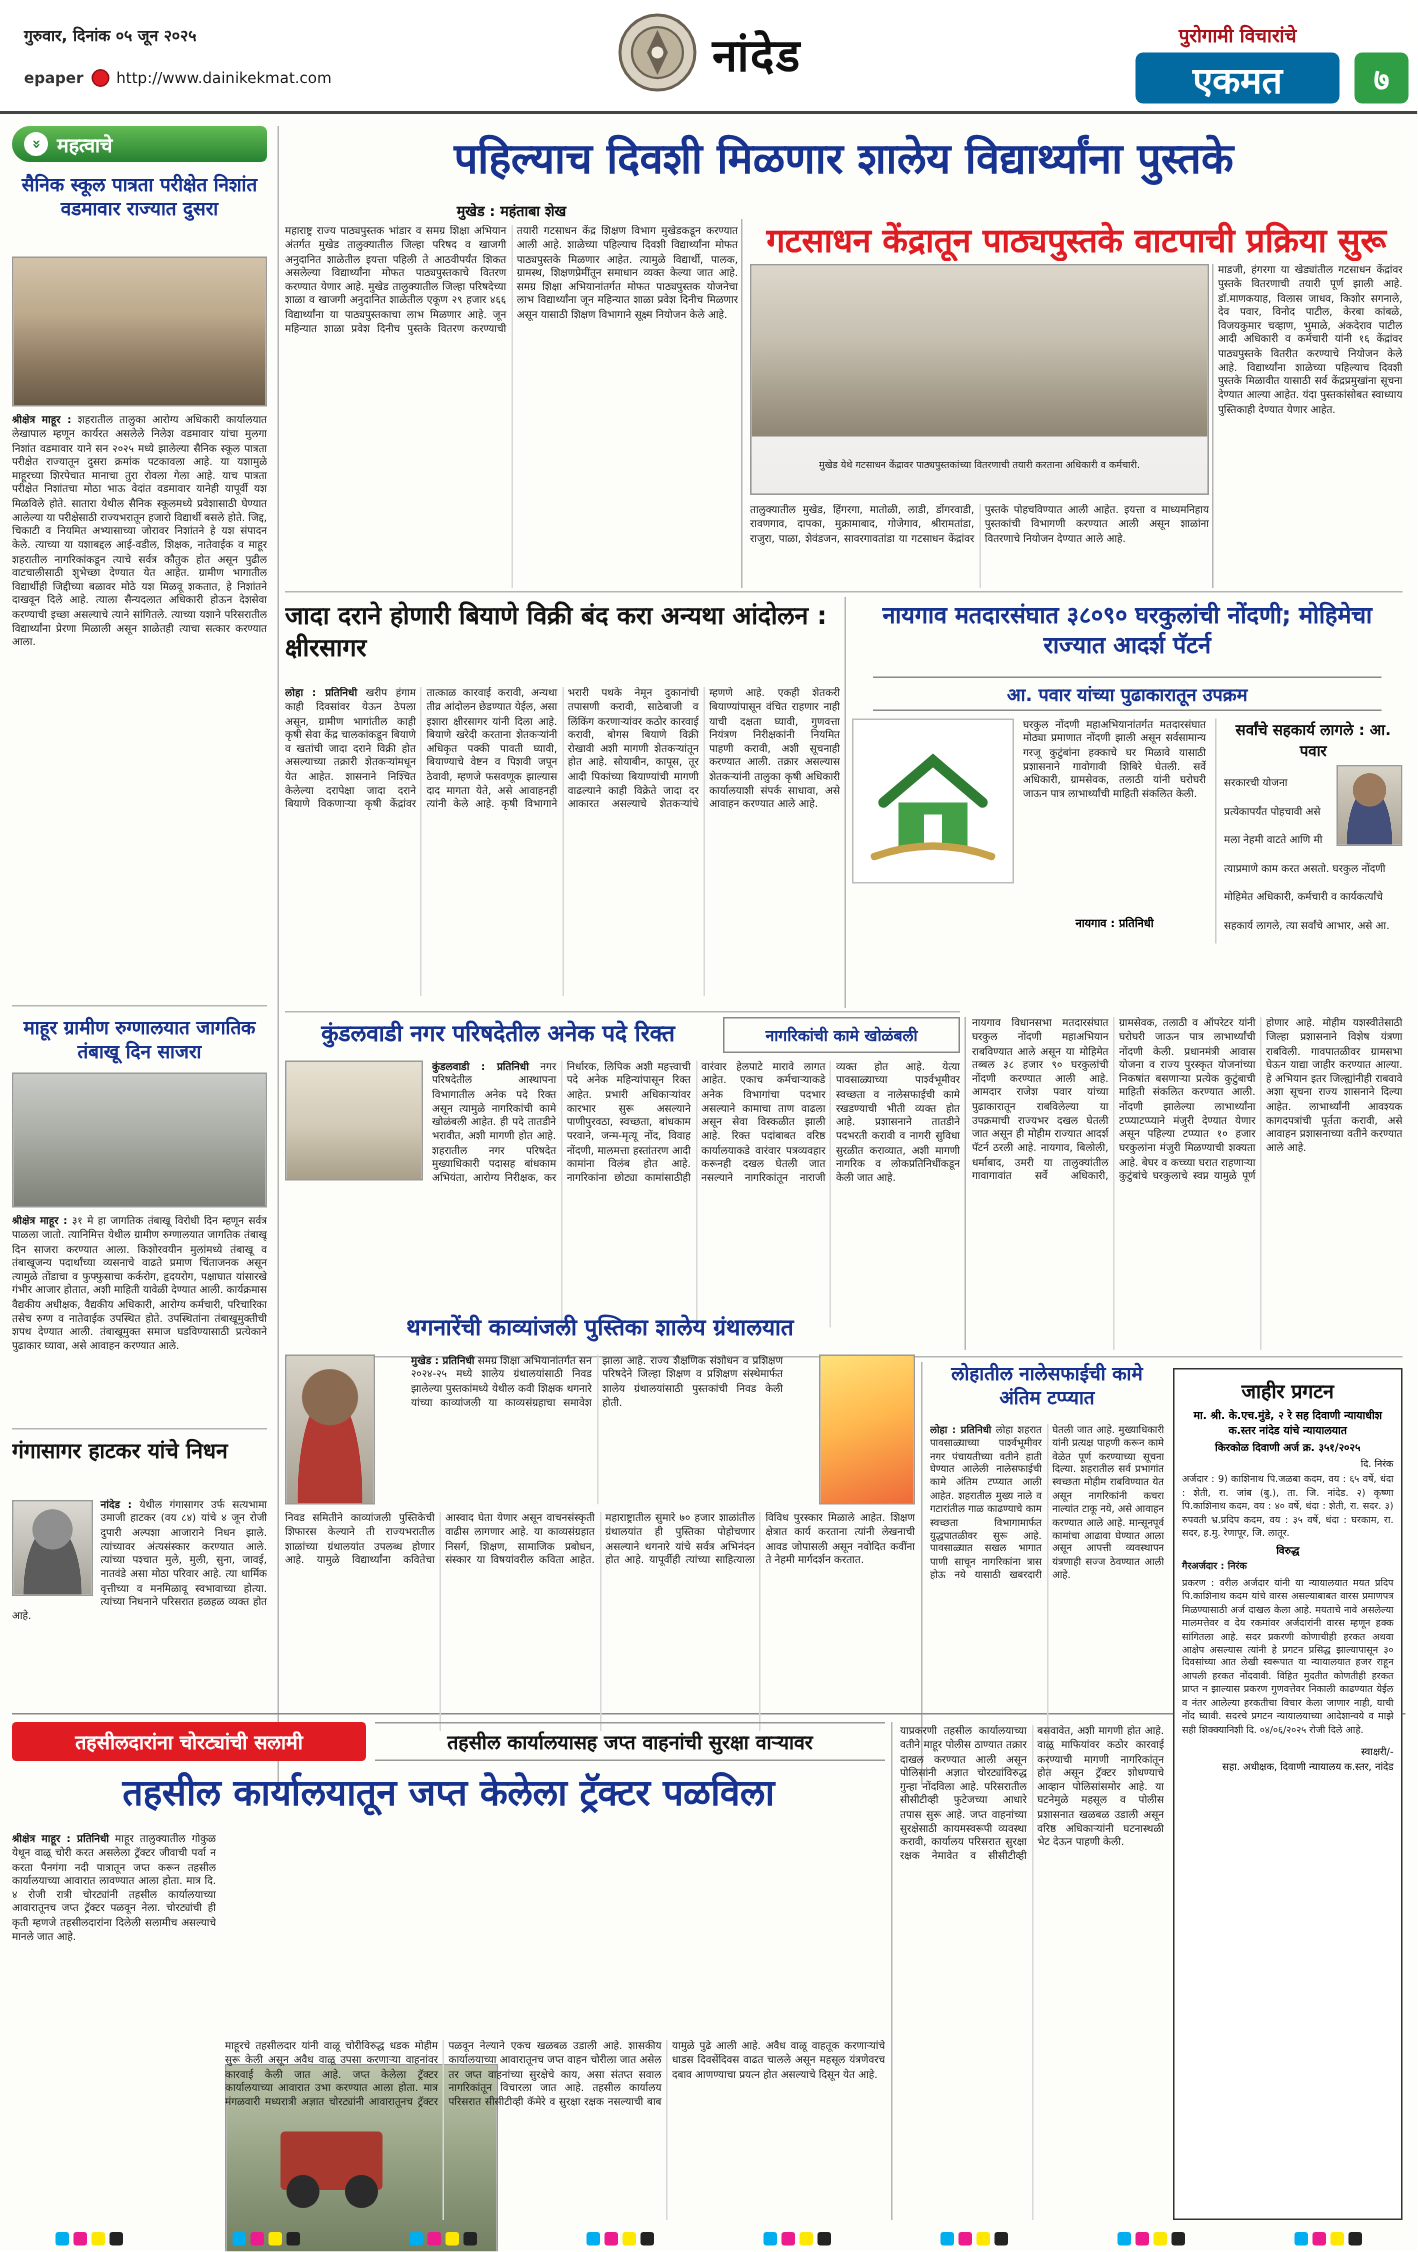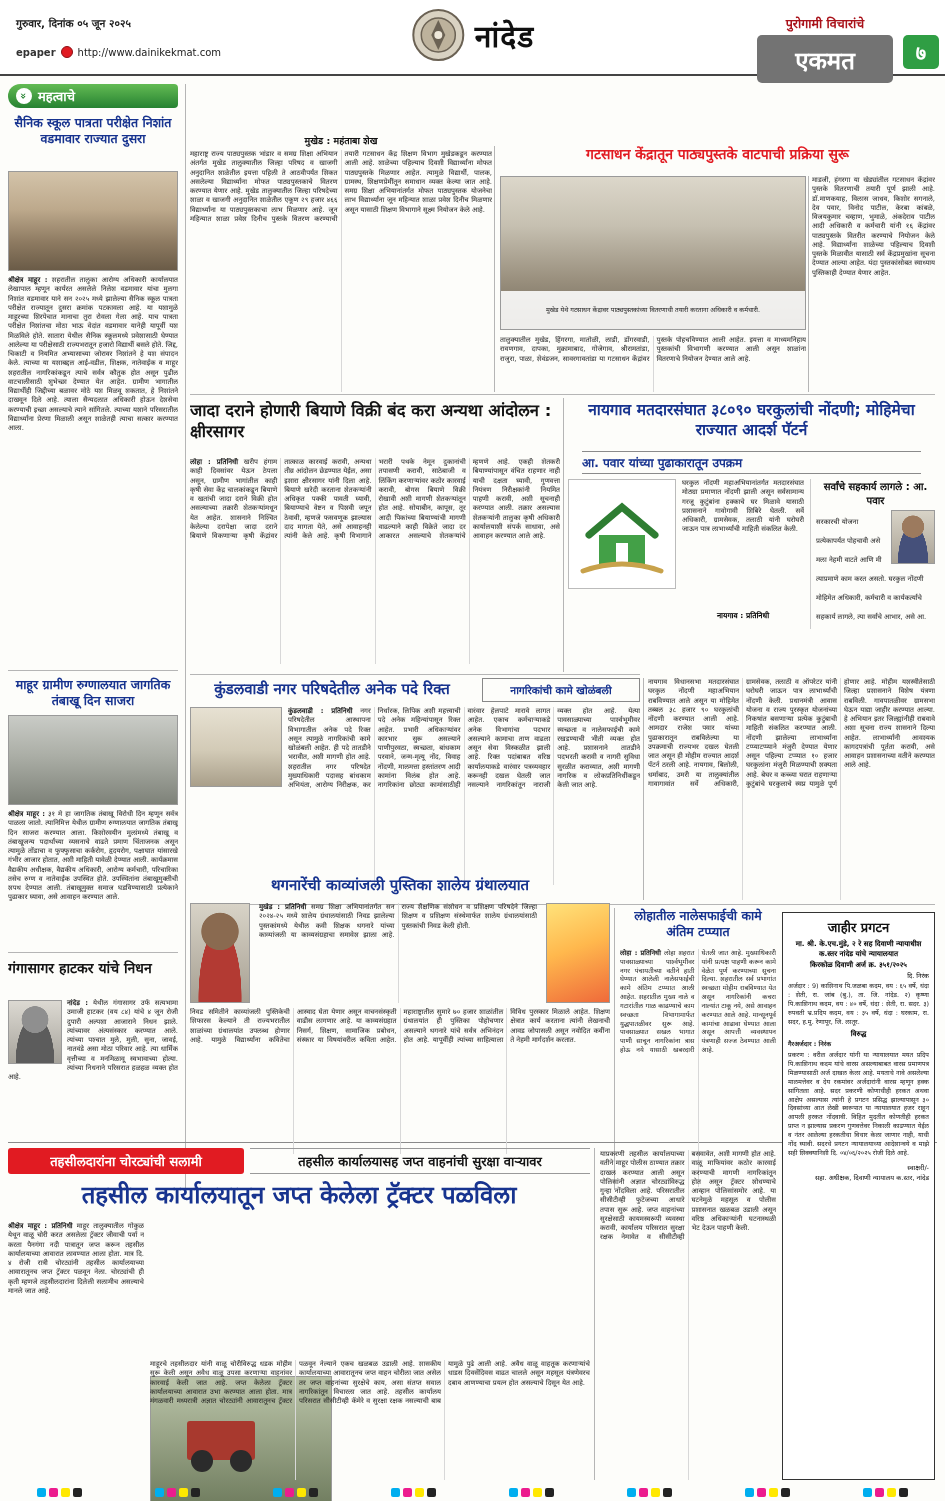--- a/index.html
+++ b/index.html
@@ -10,21 +10,21 @@
 .header{position:absolute;left:0;top:0;width:945px;height:76px;border-bottom:2px solid #444;background:#fff}
 .hdr-date{position:absolute;left:16px;top:16px;font-size:10.5px;font-weight:bold;color:#222}
 .hdr-epaper{position:absolute;left:16px;top:46px;display:flex;align-items:center;gap:5px;font-size:10px}
 .ep-label{font-weight:bold;color:#333}
 .ep-globe{width:12px;height:12px;border-radius:50%;background:#e11b22;display:inline-block;border:1px solid #8d0f14}
 .ep-url{color:#1a1a1a;text-decoration:none}
 .hdr-center{position:absolute;left:50%;top:8px;transform:translateX(-50%);display:flex;align-items:center;gap:10px}
 .logo{width:54px;height:54px}
 .city{font-size:30px;font-weight:bold;color:#101010;letter-spacing:1px}
 .hdr-tagline{position:absolute;left:757px;top:15px;width:136px;text-align:center;color:#a9121a;font-weight:bold;font-size:12.5px}
-.masthead{position:absolute;left:757px;top:35px;width:136px;height:48px;background:#737373;color:#fff;font-size:24px;font-weight:bold;display:flex;align-items:center;justify-content:center;border-radius:5px}
+.masthead{position:absolute;left:757px;top:35px;width:136px;height:34px;background:#0369a1;color:#fff;font-size:24px;font-weight:bold;display:flex;align-items:center;justify-content:center;border-radius:5px}
 .pagenum{position:absolute;left:903px;top:35px;width:36px;height:34px;background:#2f9e44;color:#fff;font-size:20px;font-weight:bold;display:flex;align-items:center;justify-content:center;border-radius:5px}
 
 
 .bt{font-size:6.9px;line-height:1.34;text-align:justify;color:#1a1a1a;overflow:hidden}
 .dl{font-weight:bold}
 .cols2{column-count:2;column-gap:7px;column-rule:1px solid #d8d8d8}
 .cols3{column-count:3;column-gap:7px;column-rule:1px solid #d8d8d8}
 .cols4{column-count:4;column-gap:7px;column-rule:1px solid #d8d8d8}
 .hl-blue{color:#17338f;font-weight:bold;text-align:center;line-height:1.3}
 .hl-dark{color:#141414;font-weight:bold;text-align:left;line-height:1.3}
@@ -45,35 +45,35 @@
 .obit-wrap{height:130px;overflow:hidden}
 .obit-photo{float:left;width:54px;height:64px;margin:1px 5px 2px 0}
 
 
 .rule{position:absolute;background:#b5b5b5}
 
 
 .lead-hl{position:absolute;left:190px;top:88px;width:745px;height:42px;font-size:28px;white-space:nowrap;overflow:hidden}
 .lead-byline{position:absolute;left:190px;top:134px;width:302px}
 .lead-b1{position:absolute;left:190px;top:150px;width:302px;height:242px}
-.lead-red{position:absolute;left:500px;top:144px;width:435px;font-size:14px;font-weight:bold;color:#e11b22;text-align:center;white-space:nowrap;overflow:hidden}
+.lead-red{position:absolute;left:500px;top:144px;width:435px;font-size:22px;font-weight:bold;color:#e11b22;text-align:center;white-space:nowrap;overflow:hidden}
 .lead-photo{position:absolute;left:500px;top:176px;width:306px;height:154px}
 .lead-b3{position:absolute;left:812px;top:176px;width:123px;height:216px}
 .lead-b2{position:absolute;left:500px;top:336px;width:306px;height:56px}
 .ph-cap{position:absolute;left:0;right:0;bottom:0;background:rgba(255,255,255,.88);font-size:6.4px;line-height:1.3;padding:15px 3px;text-align:center;color:#222}
 
 
 .seeds{position:absolute;left:190px;top:400px;width:370px;height:270px}
 .seeds-hl{font-size:16.5px;height:52px;margin-bottom:6px;overflow:hidden}
 .seeds-body{height:206px}
 
 
 .nai-top{position:absolute;left:568px;top:400px;width:367px;height:272px}
 .nai-hl{font-size:15.5px;height:48px;overflow:hidden}
-.nai-sub{margin:3px 14px 5px;padding:2px 0;border-top:1px solid #8a8a8a;border-bottom:1px solid #8a8a8a;color:#17338f;font-weight:bold;font-size:12px}
+.nai-sub{margin:3px 14px 5px;padding:2px 0;border-top:1px solid #8a8a8a;border-bottom:1px solid #8a8a8a;color:#17338f;font-weight:bold;text-align:center;font-size:12px}
 .nai-row{display:flex;gap:6px;height:150px}
 .nai-house{width:108px;height:110px;border:1px solid #bbb;background:#fff;display:flex;align-items:center;justify-content:center}
 .nai-mid{flex:1;height:100%}
 .nai-inset{width:125px;border-left:1px solid #ccc;padding-left:5px;height:100%;overflow:hidden}
 .nai-inset-hl{font-size:10px;font-weight:bold;text-align:center;color:#111;margin-bottom:2px}
 .nai-portrait{float:right;width:44px;height:54px;margin:1px 0 2px 3px}
 .nai-dl{font-size:7.5px;font-weight:bold;text-align:center;margin-top:3px}
 .nai-b2{position:absolute;left:648px;top:678px;width:287px;height:222px}
 
 
@@ -81,21 +81,21 @@
 .kund-head{display:flex;gap:8px;align-items:center;margin-bottom:5px}
 .kund-hl{flex:1;font-size:15px;text-align:center}
 .kund-sub{width:158px;border:1px solid #888;color:#17338f;font-weight:bold;font-size:10.5px;text-align:center;padding:4px 2px}
 .kund-row{display:flex;gap:6px}
 .kund-photo{width:92px;height:80px}
 .kund-body{flex:1;height:178px}
 
 
 .kavya{position:absolute;left:190px;top:876px;width:420px;height:282px}
 .kavya-hl{font-size:15px;height:24px;overflow:hidden;margin-bottom:3px}
-.kavya-row{display:flex;gap:9px;height:100px;margin-bottom:5px}
+.kavya-row{display:flex;gap:24px;height:100px;margin-bottom:5px}
 .kavya-portrait{width:60px;height:100%}
 .kavya-mid{flex:1;height:100%}
 .kavya-book{width:64px;height:100%}
 .kavya-b2{height:146px}
 
 
 .drain{position:absolute;left:620px;top:908px;width:156px;height:282px}
 .drain-hl{font-size:12.5px;height:38px;overflow:hidden;margin-bottom:3px}
 .drain-body{height:238px;font-size:6.6px}
 
@@ -190,20 +190,21 @@
     <hr class="sb-hr">
 
     <div class="sb-hl3 hl-dark">गंगासागर हाटकर यांचे निधन</div>
     <div class="obit-wrap bt">
       <span class="ph ph-obit obit-photo" style="display:block"></span>
       <span class="dl">नांदेड :</span>
       <span>येथील गंगासागर उर्फ सत्यभामा उमाजी हाटकर (वय ८४) यांचे ४ जून रोजी दुपारी अल्पशा आजाराने निधन झाले. त्यांच्यावर अंत्यसंस्कार करण्यात आले. त्यांच्या पश्चात मुले, मुली, सुना, जावई, नातवंडे असा मोठा परिवार आहे. त्या धार्मिक वृत्तीच्या व मनमिळावू स्वभावाच्या होत्या. त्यांच्या निधनाने परिसरात हळहळ व्यक्त होत आहे.</span>
     </div>
   </div>
 
+  <div class="lead-hl hl-blue">पहिल्याच दिवशी मिळणार शालेय विद्यार्थ्यांना पुस्तके</div>
   <div class="lead-byline dateline-c">मुखेड : महंताबा शेख</div>
   <div class="lead-b1 bt cols2">महाराष्ट्र राज्य पाठ्यपुस्तक भांडार व समग्र शिक्षा अभियान अंतर्गत मुखेड तालुक्यातील जिल्हा परिषद व खाजगी अनुदानित शाळेतील इयत्ता पहिली ते आठवीपर्यंत शिकत असलेल्या विद्यार्थ्यांना मोफत पाठ्यपुस्तकाचे वितरण करण्यात येणार आहे. मुखेड तालुक्यातील जिल्हा परिषदेच्या शाळा व खाजगी अनुदानित शाळेतील एकूण २९ हजार ४६६ विद्यार्थ्यांना या पाठ्यपुस्तकाचा लाभ मिळणार आहे. जून महिन्यात शाळा प्रवेश दिनीच पुस्तके वितरण करण्याची तयारी गटसाधन केंद्र शिक्षण विभाग मुखेडकडून करण्यात आली आहे. शाळेच्या पहिल्याच दिवशी विद्यार्थ्यांना मोफत पाठ्यपुस्तके मिळणार आहेत. त्यामुळे विद्यार्थी, पालक, ग्रामस्थ, शिक्षणप्रेमींतून समाधान व्यक्त केल्या जात आहे. समग्र शिक्षा अभियानांतर्गत मोफत पाठ्यपुस्तक योजनेचा लाभ विद्यार्थ्यांना जून महिन्यात शाळा प्रवेश दिनीच मिळणार असून यासाठी शिक्षण विभागाने सूक्ष्म नियोजन केले आहे.</div>
   <div class="lead-red">गटसाधन केंद्रातून पाठ्यपुस्तके वाटपाची प्रक्रिया सुरू</div>
   <div class="ph ph-lead lead-photo">
     <div class="ph-cap">मुखेड येथे गटसाधन केंद्रावर पाठ्यपुस्तकांच्या वितरणाची तयारी करताना अधिकारी व कर्मचारी.</div>
   </div>
   <div class="lead-b3 bt">माडजी, हंगरगा या खेड्यांतील गटसाधन केंद्रांवर पुस्तके वितरणाची तयारी पूर्ण झाली आहे. डॉ.माणकयाह, विलास जाधव, किशोर सगनाले, देव पवार, विनोद पाटील, केरबा कांबळे, विजयकुमार चव्हाण, भुमाळे, अंकदेराव पाटील आदी अधिकारी व कर्मचारी यांनी १६ केंद्रांवर पाठ्यपुस्तके वितरीत करण्याचे नियोजन केले आहे. विद्यार्थ्यांना शाळेच्या पहिल्याच दिवशी पुस्तके मिळावीत यासाठी सर्व केंद्रप्रमुखांना सूचना देण्यात आल्या आहेत. यंदा पुस्तकांसोबत स्वाध्याय पुस्तिकाही देण्यात येणार आहेत.</div>
   <div class="lead-b2 bt cols2">तालुक्यातील मुखेड, हिंगरगा, मातोळी, लाडी, डोंगरवाडी, रावणगाव, दापका, मुक्रामाबाद, गोजेगाव, श्रीरामतांडा, राजुरा, पाळा, शेवंडजन, सावरगावतांडा या गटसाधन केंद्रांवर पुस्तके पोहचविण्यात आली आहेत. इयत्ता व माध्यमनिहाय पुस्तकांची विभागणी करण्यात आली असून शाळांना वितरणाचे नियोजन देण्यात आले आहे.</div>
 
   <div class="rule" style="left:190px;top:394px;width:745px;height:1px"></div>

